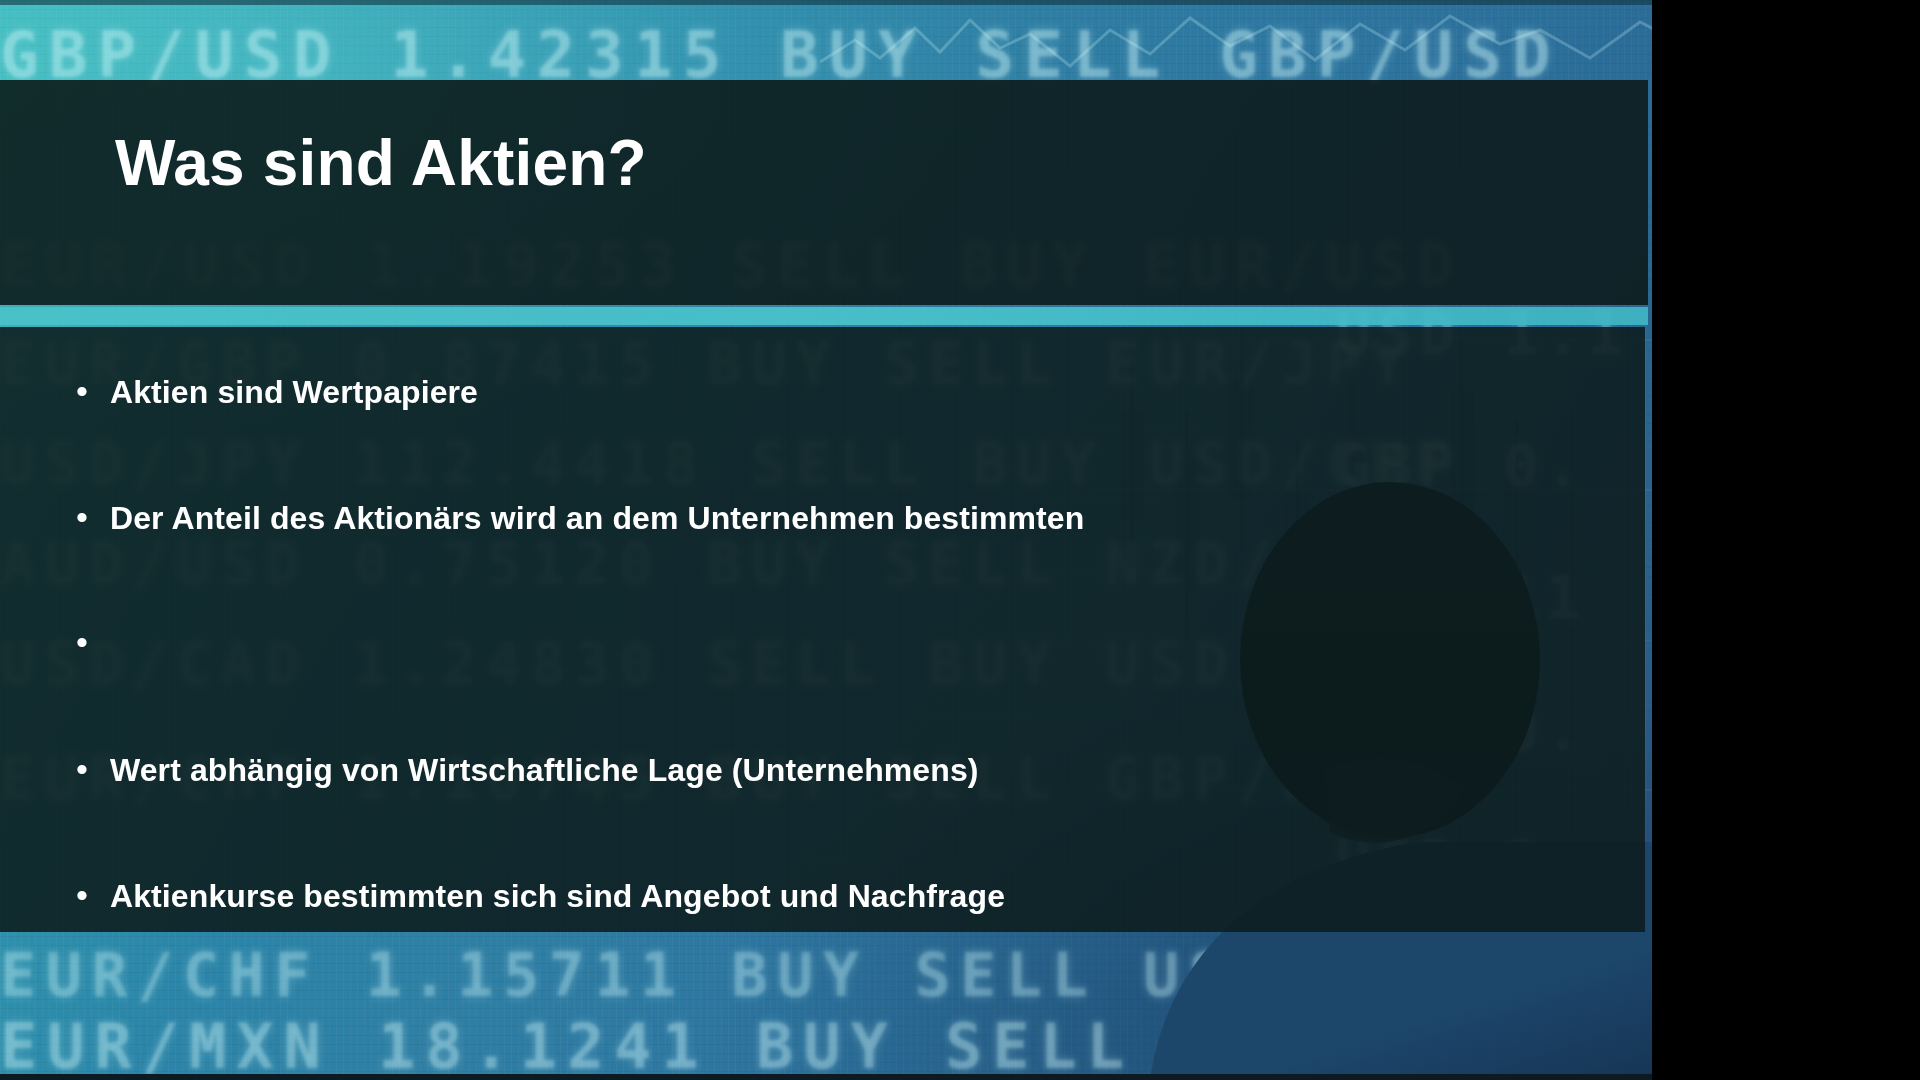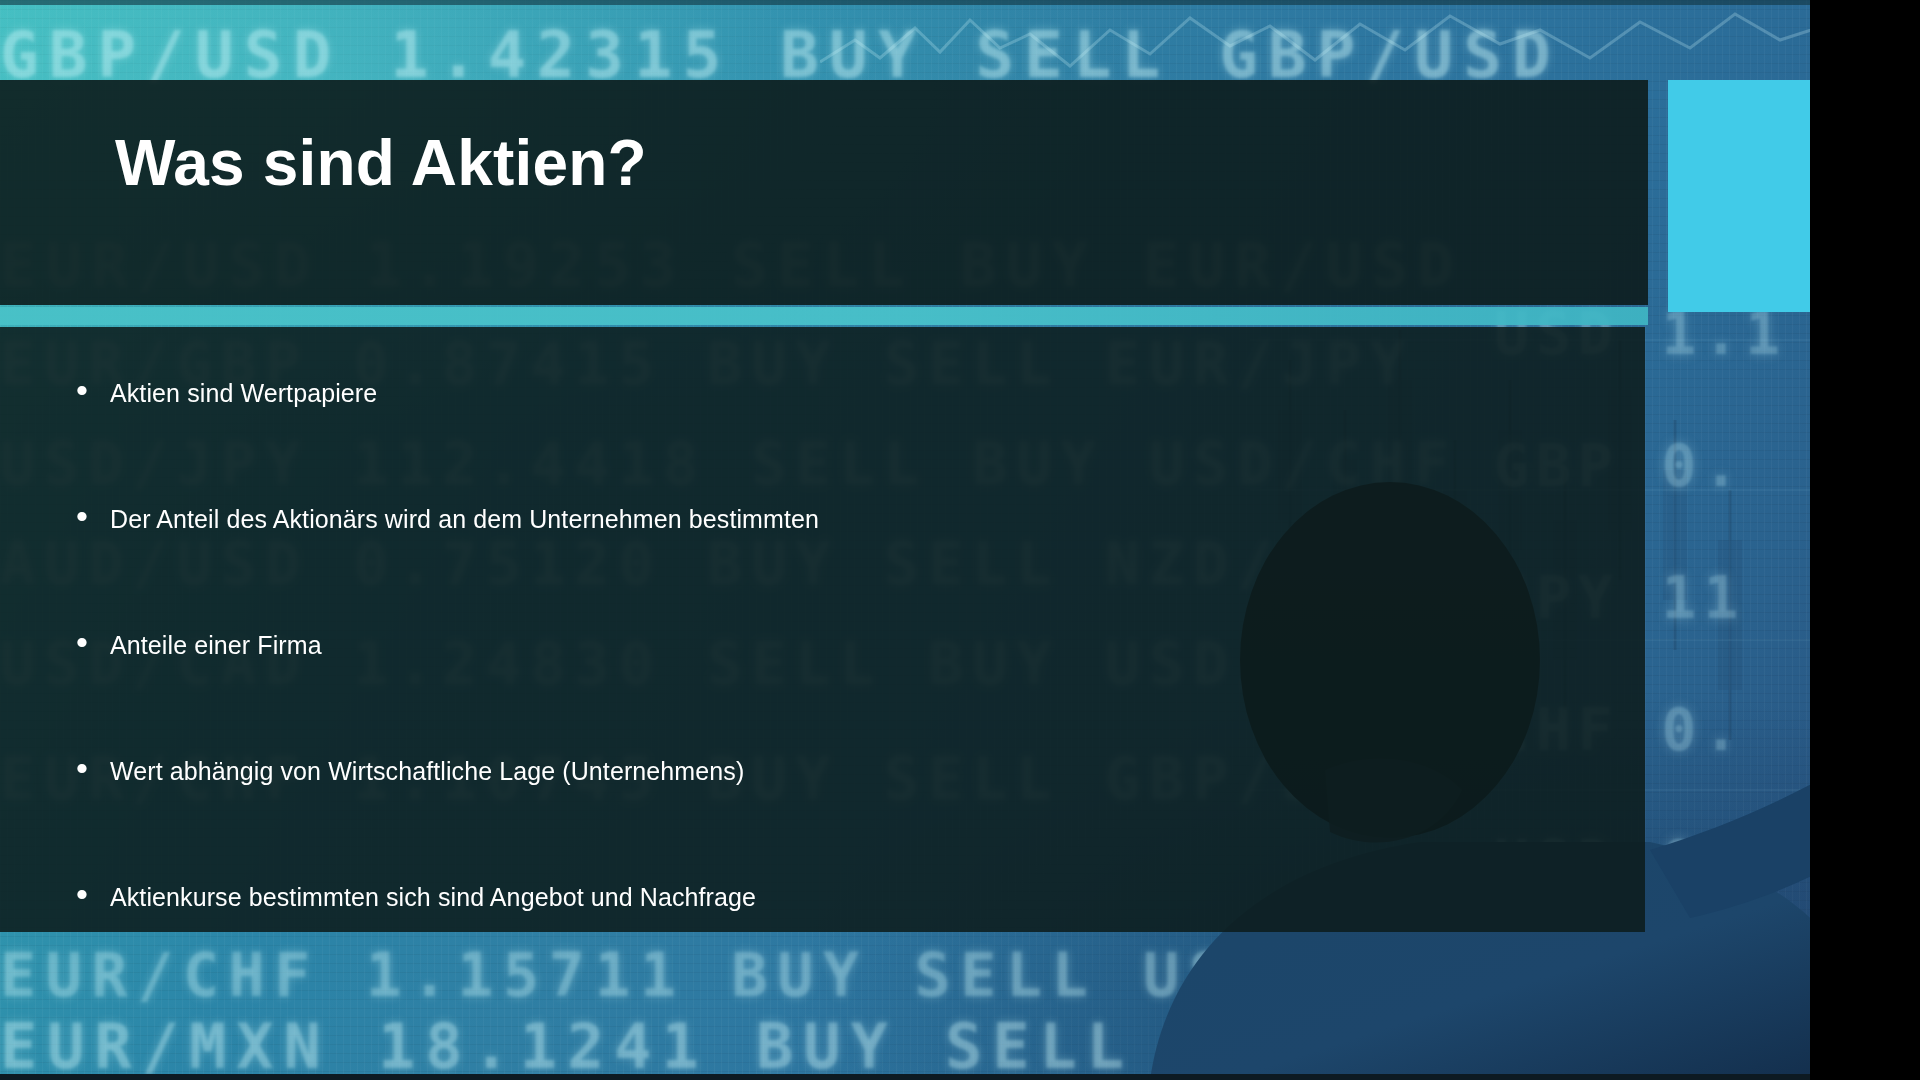--- a/index.html
+++ b/index.html
@@ -6,21 +6,21 @@
     margin: 0;
     padding: 0;
     background: #000;
   }
   body {
     font-family: "Liberation Sans", sans-serif;
   }
 
   .slide {
     position: relative;
-    width: 1810px;
+    width: 1652px;
     height: 1080px;
     overflow: hidden;
     background: #0f172a;
   }
 
   
   .bg-root {
     position: absolute;
     inset: 0;
     overflow: hidden;
@@ -206,22 +206,22 @@
     white-space: nowrap;
   }
   .bullet-dot {
     width: 34px;
     flex: 0 0 34px;
     font-size: 34px;
     line-height: 1;
     color: #ffffff;
   }
   .bullet-text {
-    font-size: 25px;
-    font-weight: 400;
+    font-size: 32px;
+    font-weight: 700;
     color: #ffffff;
     line-height: 1.2;
     letter-spacing: 0.1px;
   }
   .b0 { top: 46px; }
   .b1 { top: 172px; }
   .b2 { top: 298px; }
   .b3 { top: 424px; }
   .b4 { top: 550px; }
 
@@ -345,21 +345,20 @@
     <li class="bullet b0">
       <span class="bullet-dot">•</span>
       <span class="bullet-text">Aktien sind Wertpapiere</span>
     </li>
     <li class="bullet b1">
       <span class="bullet-dot">•</span>
       <span class="bullet-text">Der Anteil des Aktionärs wird an dem Unternehmen bestimmten</span>
     </li>
     <li class="bullet b2">
       <span class="bullet-dot">•</span>
-      <span class="bullet-text">Anteile einer Firma</span>
     </li>
     <li class="bullet b3">
       <span class="bullet-dot">•</span>
       <span class="bullet-text">Wert abhängig von Wirtschaftliche Lage (Unternehmens)</span>
     </li>
     <li class="bullet b4">
       <span class="bullet-dot">•</span>
       <span class="bullet-text">Aktienkurse bestimmten sich sind Angebot und Nachfrage</span>
     </li>
   </ul>

